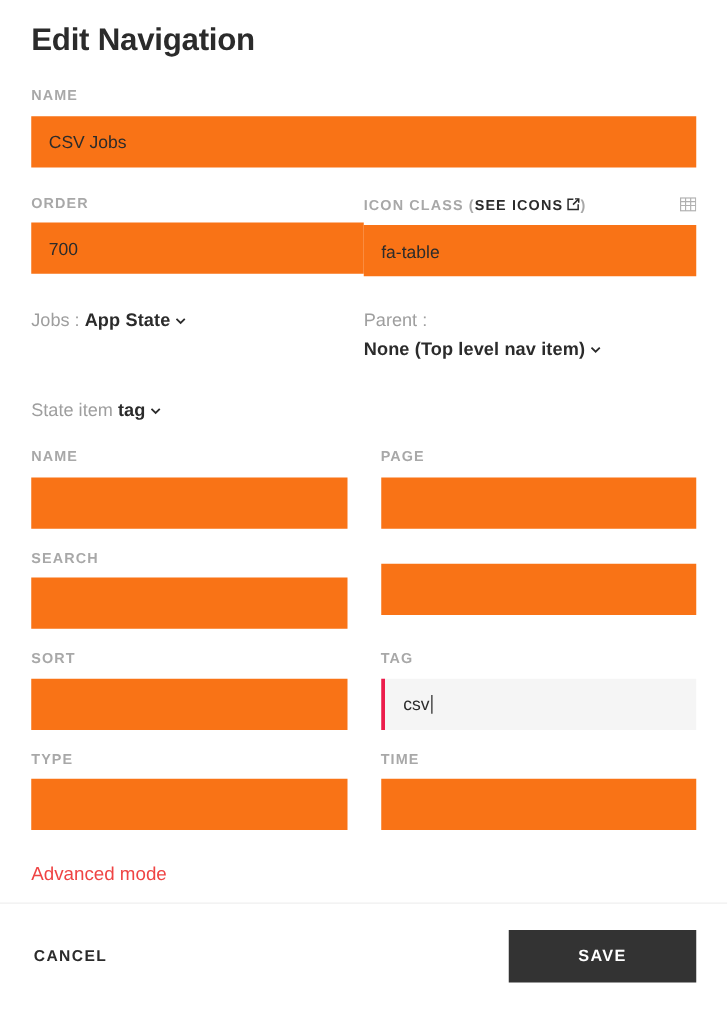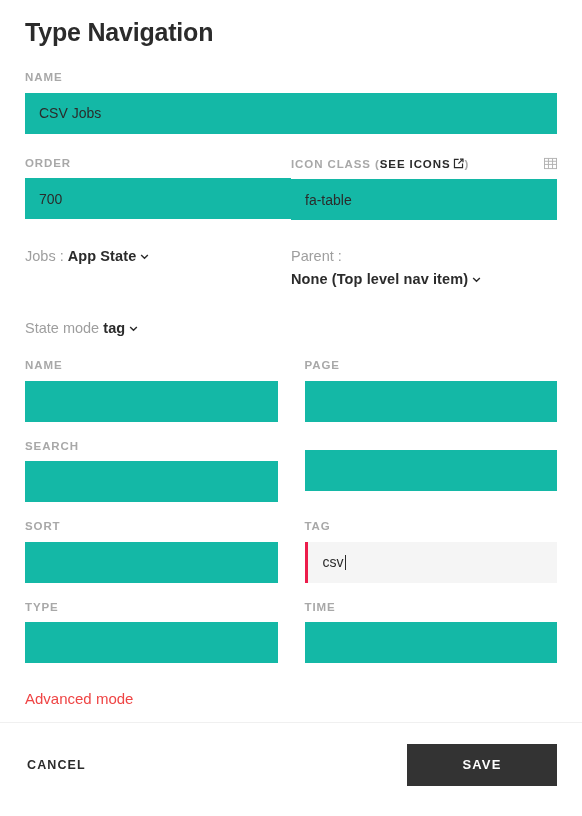--- a/index.html
+++ b/index.html
@@ -48,21 +48,21 @@
   }
   .field-label a.see-icons {
     color: #2b2b2b;
     text-decoration: none;
   }
 
   
   .field-input {
     width: 100%;
     height: 41px;
-    background: #14b8a6;
+    background: #f97316;
     border: none;
     outline: none;
     font-family: "Liberation Sans", sans-serif;
     font-size: 14px;
     color: #2b2b2b;
     padding: 0 14px;
     display: block;
   }
   .field-input::placeholder { color: #bdbdbd; }
 
@@ -204,21 +204,21 @@
     cursor: pointer;
   }
 </style>
 </head>
 <body>
 
 <div class="dialog">
 
   <div class="body-area">
 
-    <div class="page-title">Type Navigation</div>
+    <div class="page-title">Edit Navigation</div>
 
     <div class="name-block">
       <div class="field-label">NAME</div>
       <div class="field-block">
         <input class="field-input" type="text" value="CSV Jobs" style="">
       </div>
     </div>
 
     <div class="row-2col order-row">
       <div class="col">
@@ -263,21 +263,21 @@
         <div class="select-line"><span>Parent :</span>
         </div>
         <div class="select-line"><span class="sel-value">None (Top level nav item)</span><span class="chev"><svg viewBox="0 0 10 10" width="9" height="9" fill="none" stroke="#2b2b2b" stroke-width="1.6">
                 <path d="M1.3 3.4L5 7.0l3.7-3.6"></path>
               </svg></span>
         </div>
       </div>
     </div>
 
     <div class="statename-row">
-      <div class="select-line"><span>State mode</span>
+      <div class="select-line"><span>State item</span>
         <span class="sel-value">tag</span><span class="chev"><svg viewBox="0 0 10 10" width="9" height="9" fill="none" stroke="#2b2b2b" stroke-width="1.6">
               <path d="M1.3 3.4L5 7.0l3.7-3.6"></path>
             </svg></span>
       </div>
     </div>
 
     <div class="params">
 
       <div class="param-row">
         <div class="param-cell">

